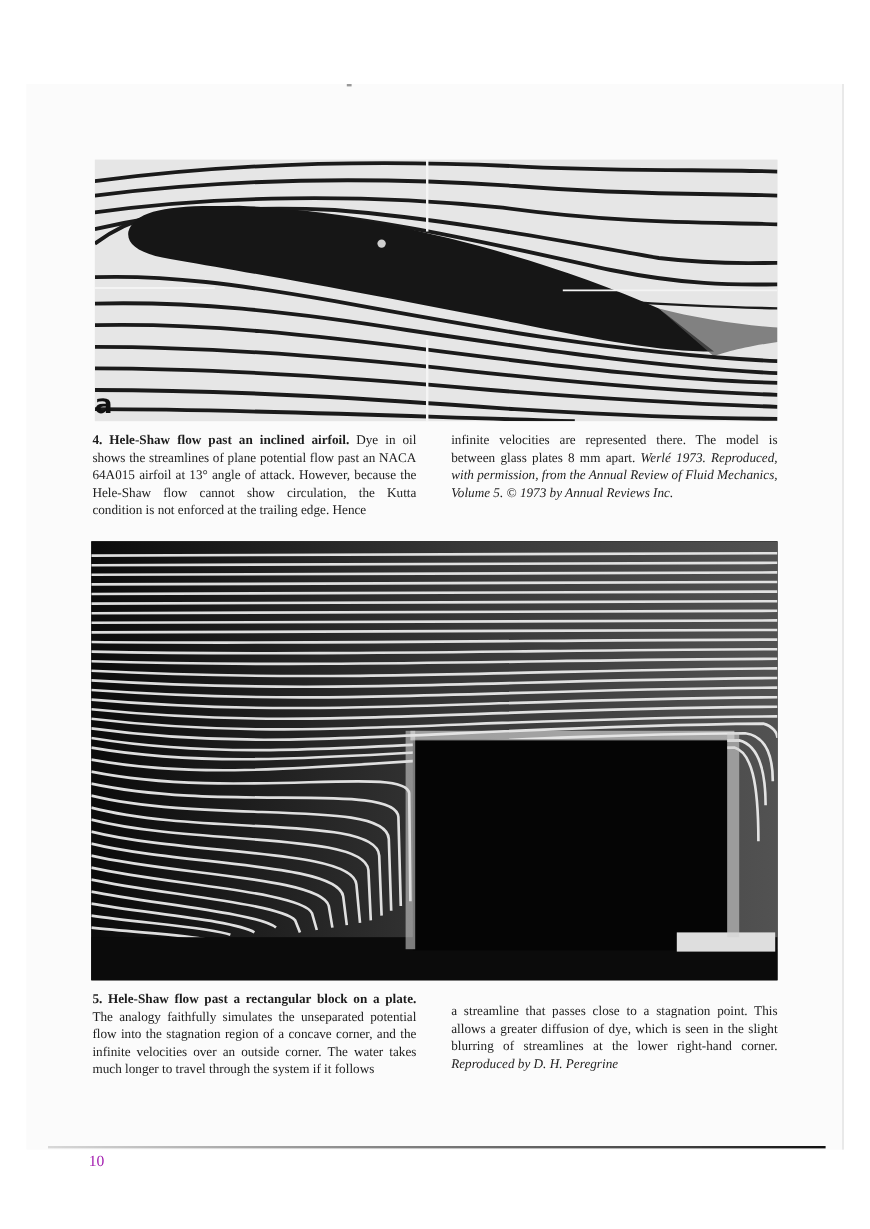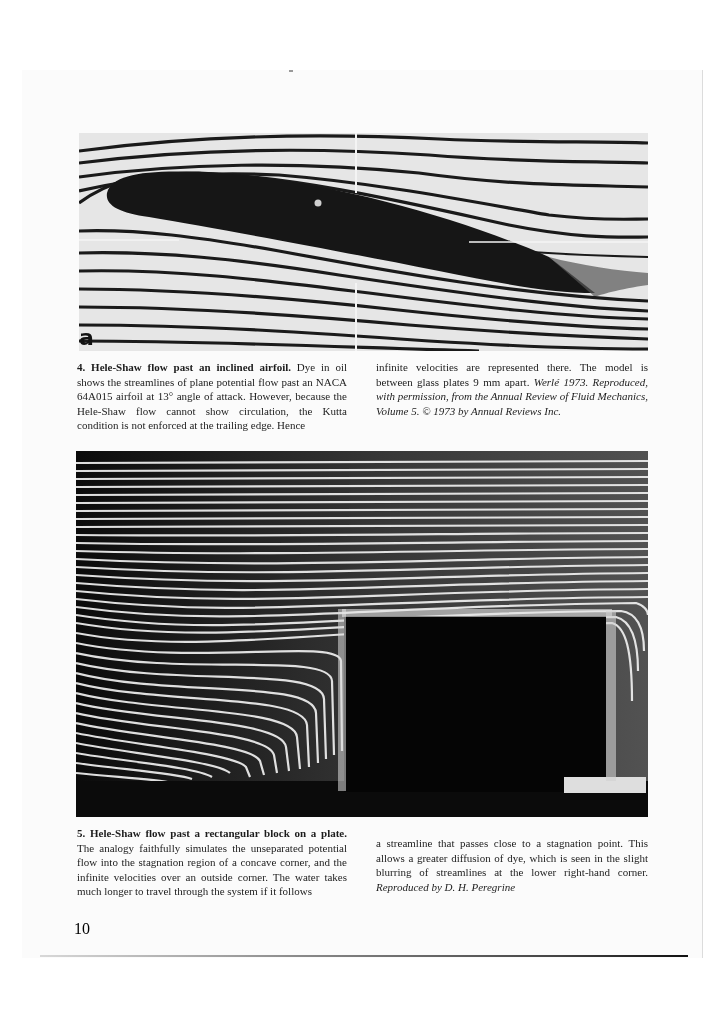--- a/index.html
+++ b/index.html
@@ -40,21 +40,21 @@
     position: absolute; font-size: 11px; line-height: 14.6px; text-align: justify;
     color: #1c1c1c;
   }
   .caption b { font-weight: bold; }
   .caption i { }
   .cap4-left { left: 77px; top: 360px; width: 270px; }
   .cap4-right { left: 376px; top: 360px; width: 272px; }
   .cap5-left { left: 77px; top: 826px; width: 270px; font-family: Liberation Serif, serif; }
   .cap5-right { left: 376px; top: 836px; width: 272px; }
   .page-number {
-    position: absolute; left: 74px; top: 920px; font-size: 16px; color: #000000;
+    position: absolute; left: 74px; top: 960px; font-size: 13px; color: #a21caf;
   }
 </style>
 </head>
 <body>
 
 <div class="page"></div>
 <div class="top-speck"></div>
 
 <div class="fig4">
   <svg width="569" height="218" viewBox="0 0 569 218">
@@ -91,21 +91,21 @@
   </svg>
   <span class="fig-label-a">a</span>
 </div>
 
 <div class="caption cap4-left">
   <b><span>4.</span>
   <span>Hele-Shaw flow past an inclined airfoil.</span></b>
   <span>Dye in oil shows the streamlines of plane potential flow past an NACA 64A015 airfoil at 13° angle of attack. However, because the Hele-Shaw flow cannot show circulation, the Kutta condition is not enforced at the trailing edge. Hence</span>
 </div>
 <div class="caption cap4-right">
-  <span>infinite velocities are represented there. The model is between glass plates 9 mm apart.</span>
+  <span>infinite velocities are represented there. The model is between glass plates 8 mm apart.</span>
   <i>Werlé 1973. Reproduced, with permission, from the Annual Review of Fluid Mechanics, Volume 5. © 1973 by Annual Reviews Inc.</i>
 </div>
 
 <div class="fig5">
   <svg width="572" height="366" viewBox="0 0 572 366">
     <defs>
       <linearGradient id="glow" x1="0" y1="0" x2="1" y2="0">
         <stop offset="0" stop-color="#0b0b0b"></stop>
         <stop offset="0.55" stop-color="#8a8a8a"></stop>
         <stop offset="1" stop-color="#d6d6d6"></stop>

